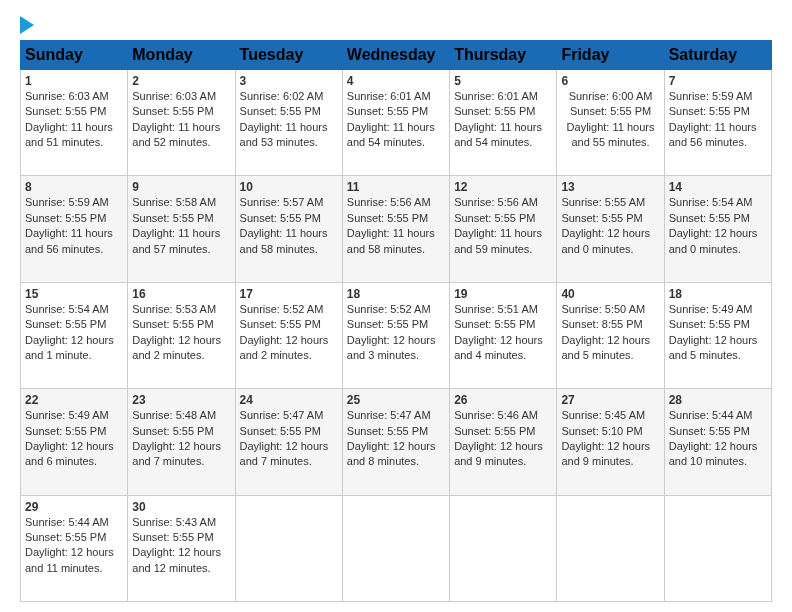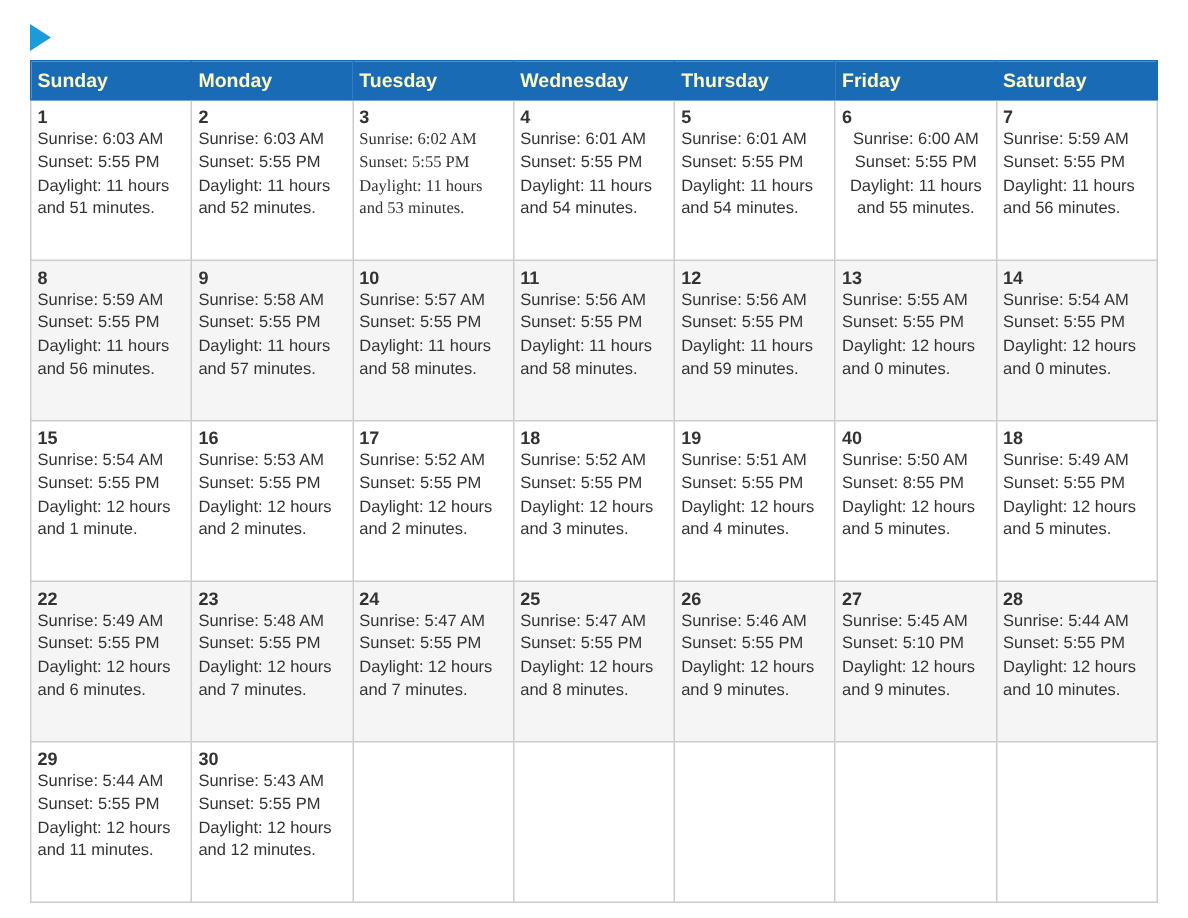--- a/index.html
+++ b/index.html
@@ -38,22 +38,22 @@
     }
     .calendar {
       flex: 1;
       border: 1px solid #ccc;
       border-collapse: collapse;
       width: 100%;
       table-layout: fixed;
     }
     .calendar th {
       background-color: #1a6bb5;
-      color: #fef9c3;
-      font-size: 13px;
+      color: #000000;
+      font-size: 16px;
       font-weight: bold;
       padding: 5px 4px;
       text-align: left;
       border: 1px solid #1a6bb5;
     }
     .calendar td {
       border: 1px solid #ccc;
       vertical-align: top;
       padding: 4px 4px;
       font-size: 9.5px;
@@ -150,21 +150,21 @@
           </td>
           <td>
             <span class="day-num">2</span>
             <div class="day-info" style="white-space: pre-line;">Sunrise: 6:03 AM
 Sunset: 5:55 PM
 Daylight: 11 hours
 and 52 minutes.</div>
           </td>
           <td>
             <span class="day-num">3</span>
-            <div class="day-info" style="white-space: pre-line; font-family: Liberation Serif, serif;">Sunrise: 6:02 AM
+            <div class="day-info" style="white-space: pre-line;">Sunrise: 6:02 AM
 Sunset: 5:55 PM
 Daylight: 11 hours
 and 53 minutes.</div>
           </td>
           <td>
             <span class="day-num">4</span>
             <div class="day-info" style="white-space: pre-line;">Sunrise: 6:01 AM
 Sunset: 5:55 PM
 Daylight: 11 hours
 and 54 minutes.</div>

